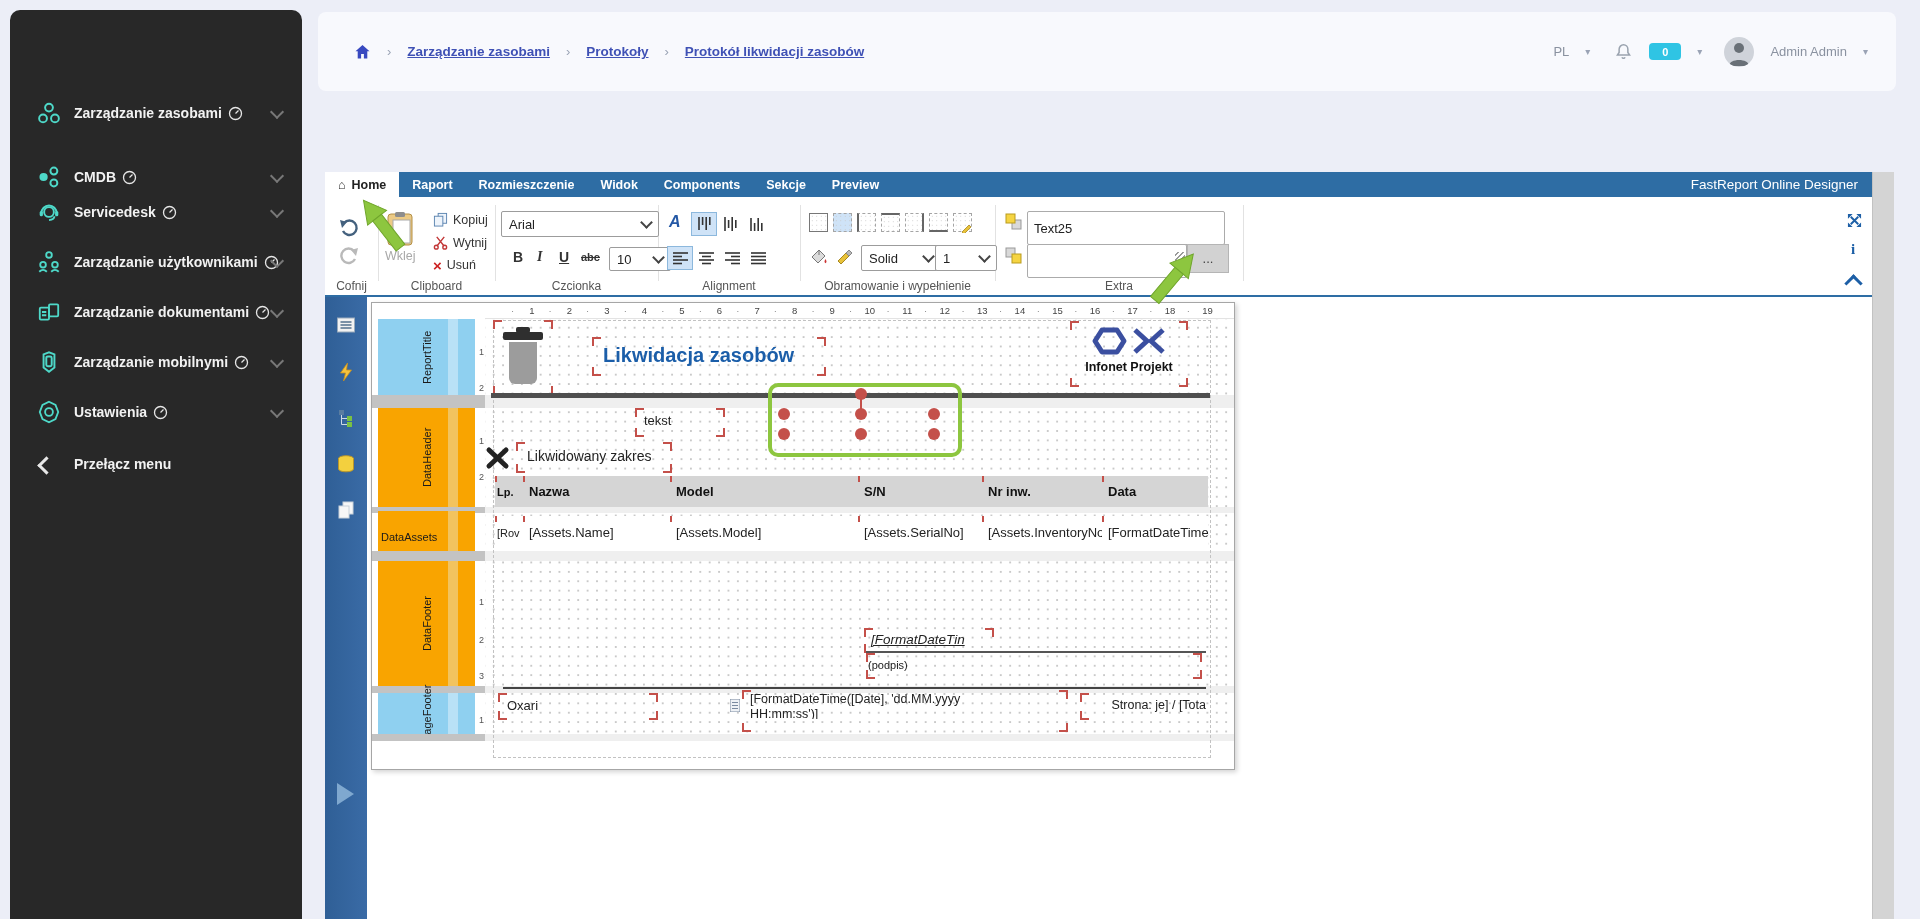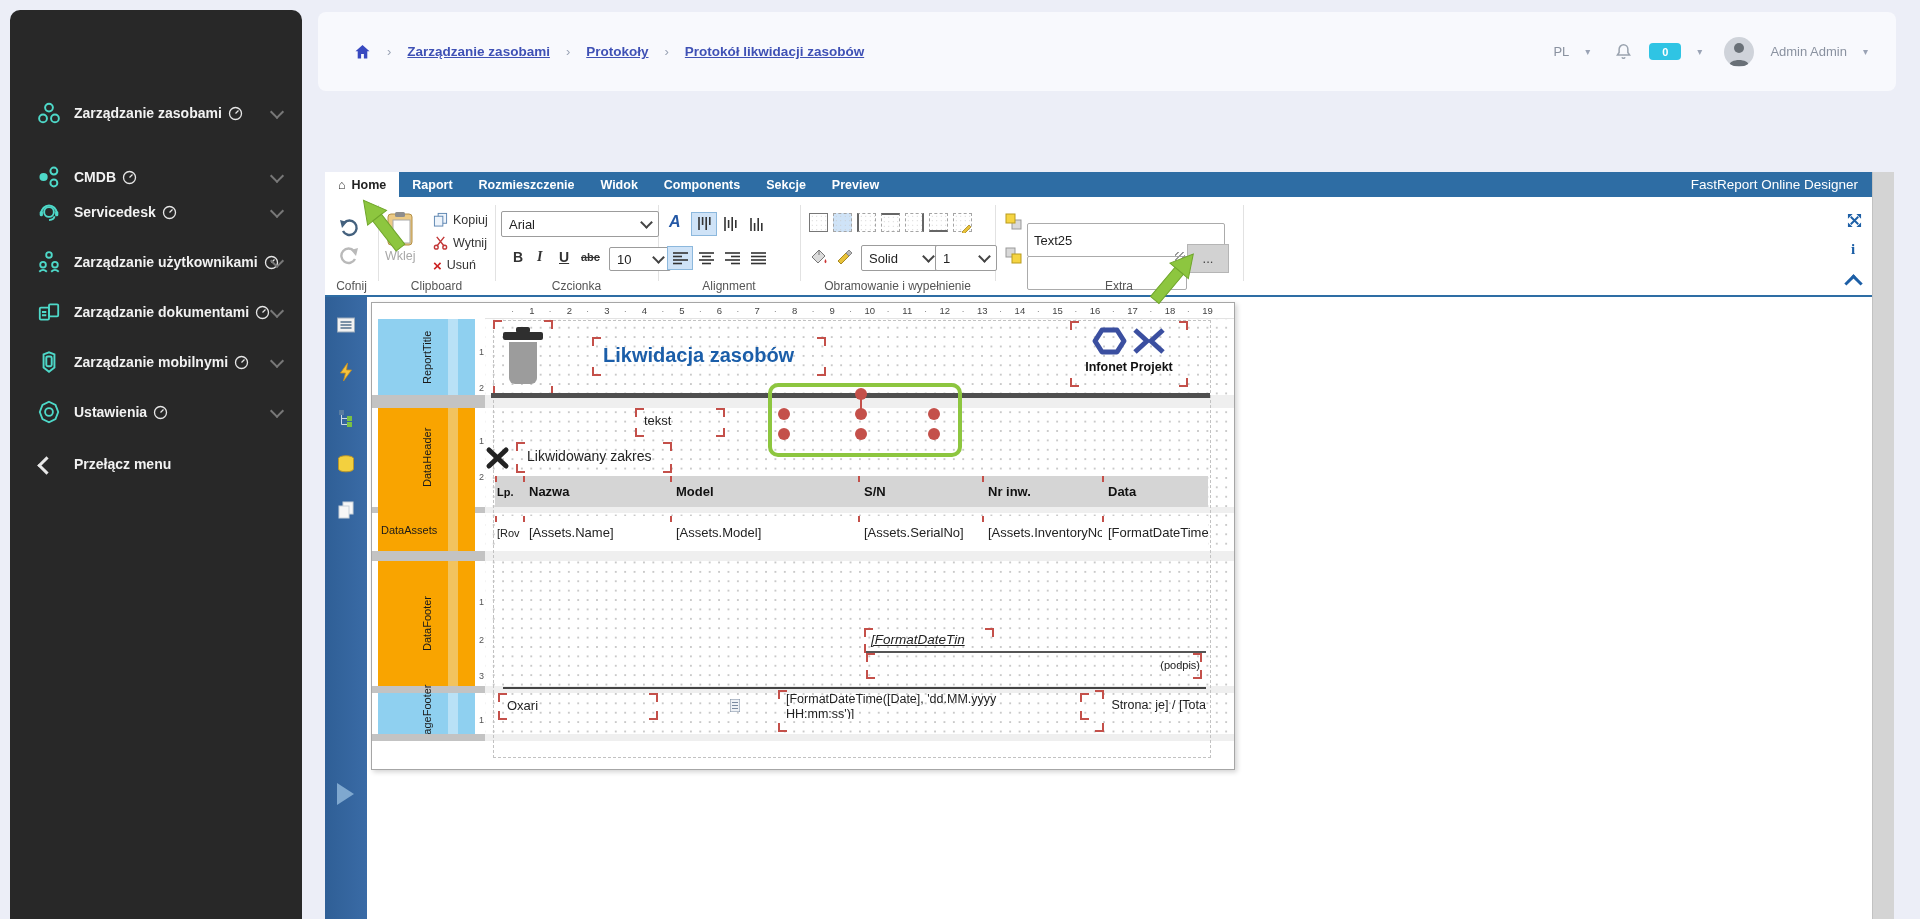--- a/index.html
+++ b/index.html
@@ -36,21 +36,21 @@
   .toolbar{position:absolute;left:325px;top:197px;width:1547px;height:98px;background:#fff;border-bottom:2px solid #2e6da4;font-size:12px;color:#333;}
   .vsep{position:absolute;top:8px;height:76px;width:1px;background:#e2e2e2;}
   .glabel{position:absolute;top:82px;font-size:12px;color:#555;text-align:center;}
   .tbtn{position:absolute;display:flex;align-items:center;gap:5px;cursor:pointer;color:#333;font-size:12.5px;}
   .fake-select{position:absolute;border:1px solid #9c9c9c;border-radius:2px;background:#fff;display:flex;align-items:center;justify-content:space-between;padding:0 7px;font-size:13px;color:#222;cursor:pointer;}
   .fake-select .sc{width:7px;height:7px;border-right:2px solid #444;border-bottom:2px solid #444;transform:rotate(45deg);margin-top:-3px;}
   .fmt{font-weight:700;font-size:14px;cursor:pointer;}
   .alico{position:absolute;width:24px;height:22px;display:flex;align-items:center;justify-content:center;cursor:pointer;border:1px solid transparent;}
   .alico.on{background:#cfe3f7;border:1px solid #8cb8dd;}
   .bsq{position:absolute;width:19px;height:19px;border:1px dashed #a5a5a5;box-sizing:border-box;cursor:pointer;background-image:radial-gradient(#c9c9c9 .6px,transparent .7px);background-size:4.5px 4.5px;}
-  .tinput{position:absolute;border:1px solid #ababab;border-radius:2px;font-size:13px;font-family:"Liberation Sans",sans-serif;padding:16px 6px;color:#222;box-sizing:border-box;margin-top:12px;}
+  .tinput{position:absolute;border:1px solid #ababab;border-radius:2px;font-size:13px;font-family:"Liberation Sans",sans-serif;padding:16px 6px;color:#222;box-sizing:border-box;}
   .grip{position:absolute;width:10px;height:10px;background:
     repeating-linear-gradient(135deg,transparent 0 2px,#9a9a9a 2px 3.5px);}
   .moreBtn{position:absolute;background:#d2d2d2;border:1px solid #b5b5b5;color:#444;display:flex;align-items:center;justify-content:center;font-size:13px;cursor:pointer;}
 
   .leftbar{position:absolute;left:325px;top:297px;width:42px;height:622px;background:linear-gradient(90deg,#2f5f96,#3a6ba6);}
   .lbico{position:absolute;left:50%;transform:translateX(-50%);cursor:pointer;}
   .playtri{position:absolute;left:12px;top:486px;width:0;height:0;border-top:11px solid transparent;border-bottom:11px solid transparent;border-left:17px solid #7fa8cf;cursor:pointer;}
 
   .workspace{position:absolute;left:367px;top:297px;width:1505px;height:622px;background:#fff;}
   .vscroll{position:absolute;left:1872px;top:172px;width:21px;height:747px;background:#d4d4d4;border-left:1px solid #c2c2c2;cursor:pointer;}
@@ -577,21 +577,21 @@
     <div class="band borange" style="top:105px;height:99px;">
         <span class="vtext">DataHeader</span>
       </div>
     <div class="vr" style="top:105px;height:99px;">
         <span>1</span>
         <span>2</span>
       </div>
     <div class="sepL" style="top:204px;height:6px;"></div>
       <div class="sepC" style="top:204px;height:6px;"></div>
 
-    <div class="band borange" style="top:201px;height:51px;">
+    <div class="band borange" style="top:208px;height:51px;">
       <span style="position:absolute;left:3px;top:50%;transform:translateY(-50%);font-size:11px;color:#1a1a1a;">DataAssets</span>
     </div>
     <div class="sepL" style="top:248px;height:10px;"></div>
       <div class="sepC" style="top:248px;height:10px;"></div>
 
     <div class="band borange" style="top:258px;height:125px;">
         <span class="vtext">DataFooter</span>
       </div>
     <div class="vr vr-b4" style="top:258px;height:125px;">
         <span>1</span>
@@ -699,40 +699,40 @@
         <b class="k ktr"></b>
         <b class="k kbl"></b>
       <div style="padding:2px 0 0 5px;font-size:13.5px;font-style:italic;color:#222;text-decoration:underline;">[FormatDateTin</div>
     </div>
     <div style="position:absolute;left:494px;top:348px;width:340px;height:2px;background:#555;"></div>
     <div class="sel" style="left:496px;top:352px;width:332px;height:22px;">
       <b class="k ktl"></b>
         <b class="k ktr"></b>
         <b class="k kbl"></b>
         <b class="k kbr"></b>
-      <div style="padding-top:4px;text-align:right;font-size:11px;color:#222;">(podpis)</div>
+      <div style="padding-top:4px;text-align:left;font-size:11px;color:#222;">(podpis)</div>
     </div>
 
     <div style="position:absolute;left:131px;top:384px;width:703px;height:2px;background:#444;"></div>
     <div class="sel" style="left:128px;top:392px;width:156px;height:23px;">
       <b class="k ktl"></b>
         <b class="k ktr"></b>
         <b class="k kbl"></b>
         <b class="k kbr"></b>
       <div style="padding:3px 0 0 7px;font-size:13px;color:#222;">Oxari</div>
     </div>
     <svg style="position:absolute;left:358px;top:396px;" width="10" height="13">
         <rect x="0" y="0" width="10" height="13" fill="#eef1f5" stroke="#7a8aa0"></rect>
         <g stroke="#7a8aa0">
           <line x1="2" y1="3.5" x2="8" y2="3.5"></line>
           <line x1="2" y1="6.5" x2="8" y2="6.5"></line>
           <line x1="2" y1="9.5" x2="8" y2="9.5"></line>
         </g>
       </svg>
-    <div class="sel" style="left:372px;top:389px;width:322px;height:38px;margin-left:36px;">
+    <div class="sel" style="left:372px;top:389px;width:322px;height:38px;">
       <b class="k ktl"></b>
         <b class="k ktr"></b>
         <b class="k kbl"></b>
         <b class="k kbr"></b>
       <div style="height:27px;overflow:hidden;padding-left:6px;font-size:12.5px;line-height:15px;color:#222;">
         <div>[FormatDateTime([Date], 'dd.MM.yyyy</div>
         <div>HH:mm:ss')]</div>
       </div>
     </div>
     <div class="sel" style="left:710px;top:392px;width:126px;height:23px;">

